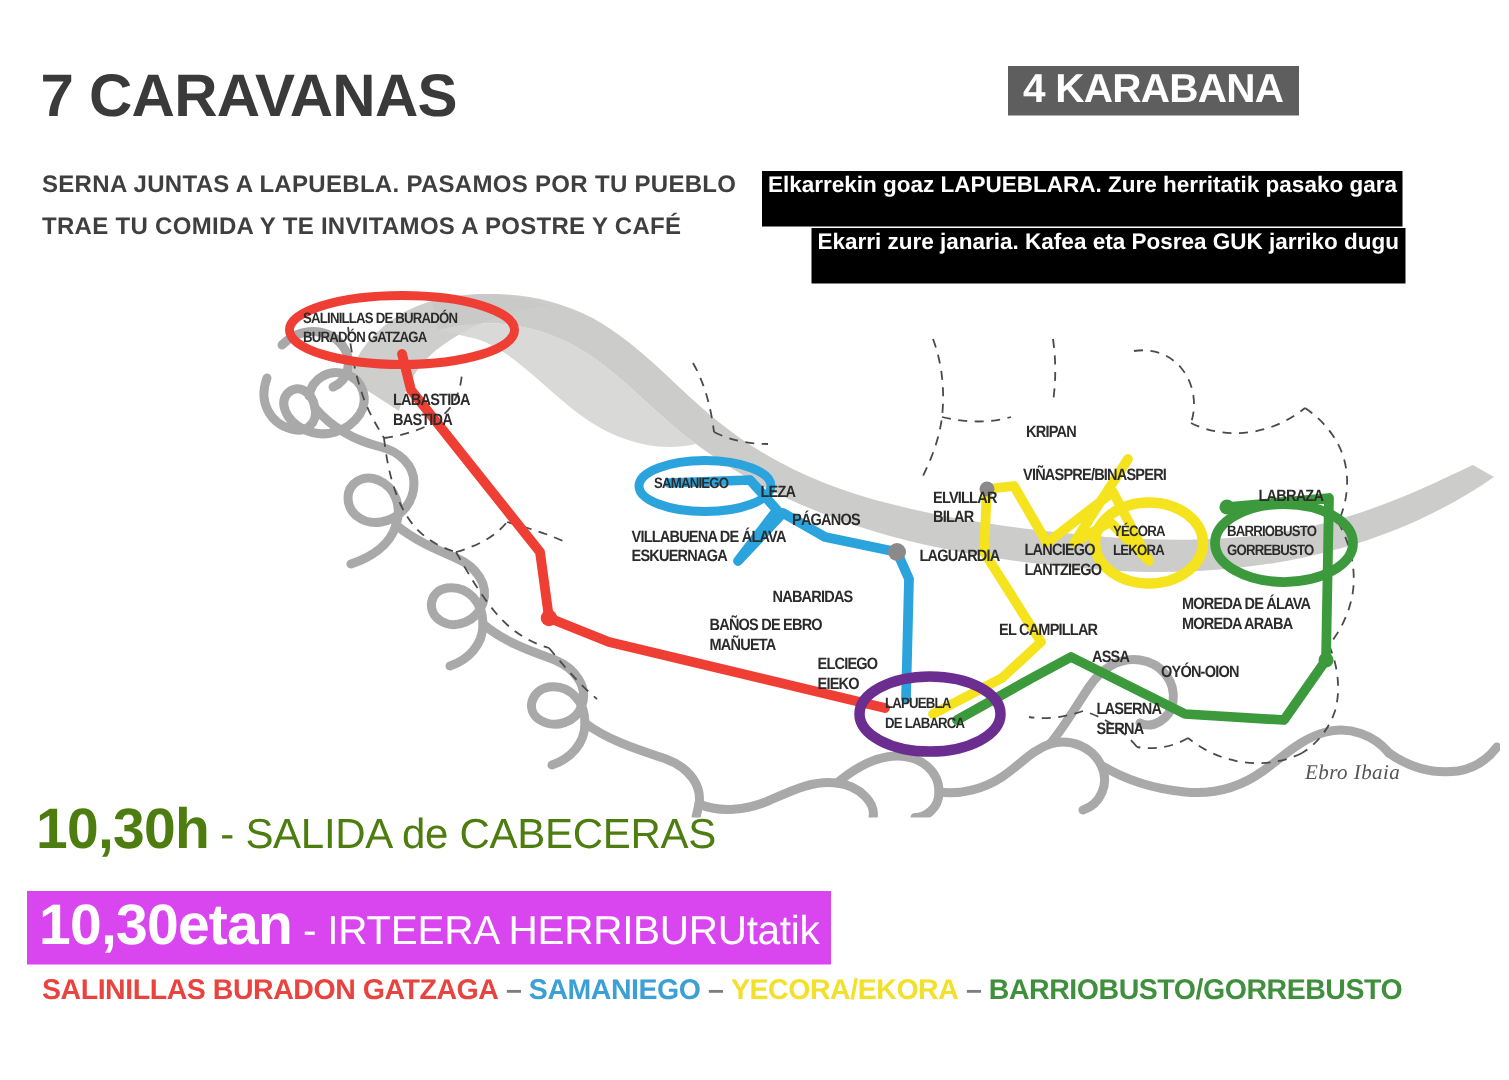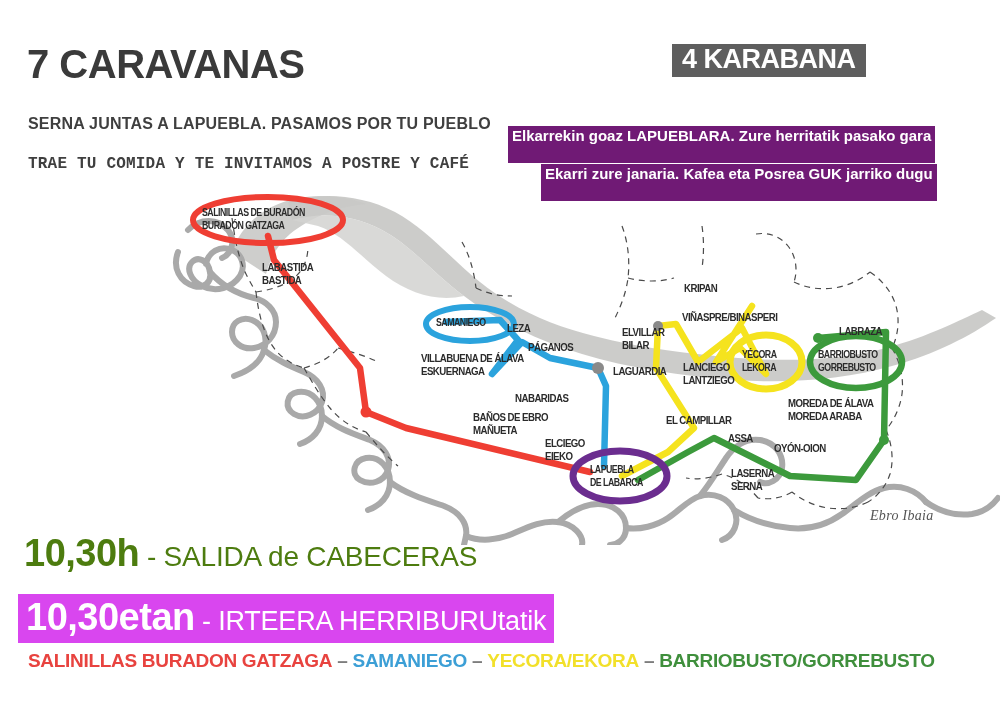--- a/index.html
+++ b/index.html
@@ -45,31 +45,30 @@
 
   .sub-es {
     position: absolute;
     font-size: 16px;
     font-weight: bold;
     color: #3f3f3f;
     letter-spacing: 0.2px;
     white-space: nowrap;
   }
   .sub-es-1 { left: 28px; top: 115px; }
-  .sub-es-2 { left: 28px; top: 155px; font-family: Liberation Mono, monospace; }
+  .sub-es-2 { left: 28px; top: 143px; }
 
   .sub-eu {
     position: absolute;
     font-size: 15px;
     font-weight: bold;
     color: #ffffff;
-    background: #701a75;
+    background: #000000;
     padding: 1px 4px 19px 4px;
     white-space: nowrap;
-    margin-top: 12px;
   }
   .sub-eu-1 { left: 508px; top: 114px; }
   .sub-eu-2 { left: 541px; top: 152px; }
 
   
   .time-es {
     position: absolute;
     left: 24px; top: 532px;
     white-space: nowrap;
     color: #4d7c0f;

